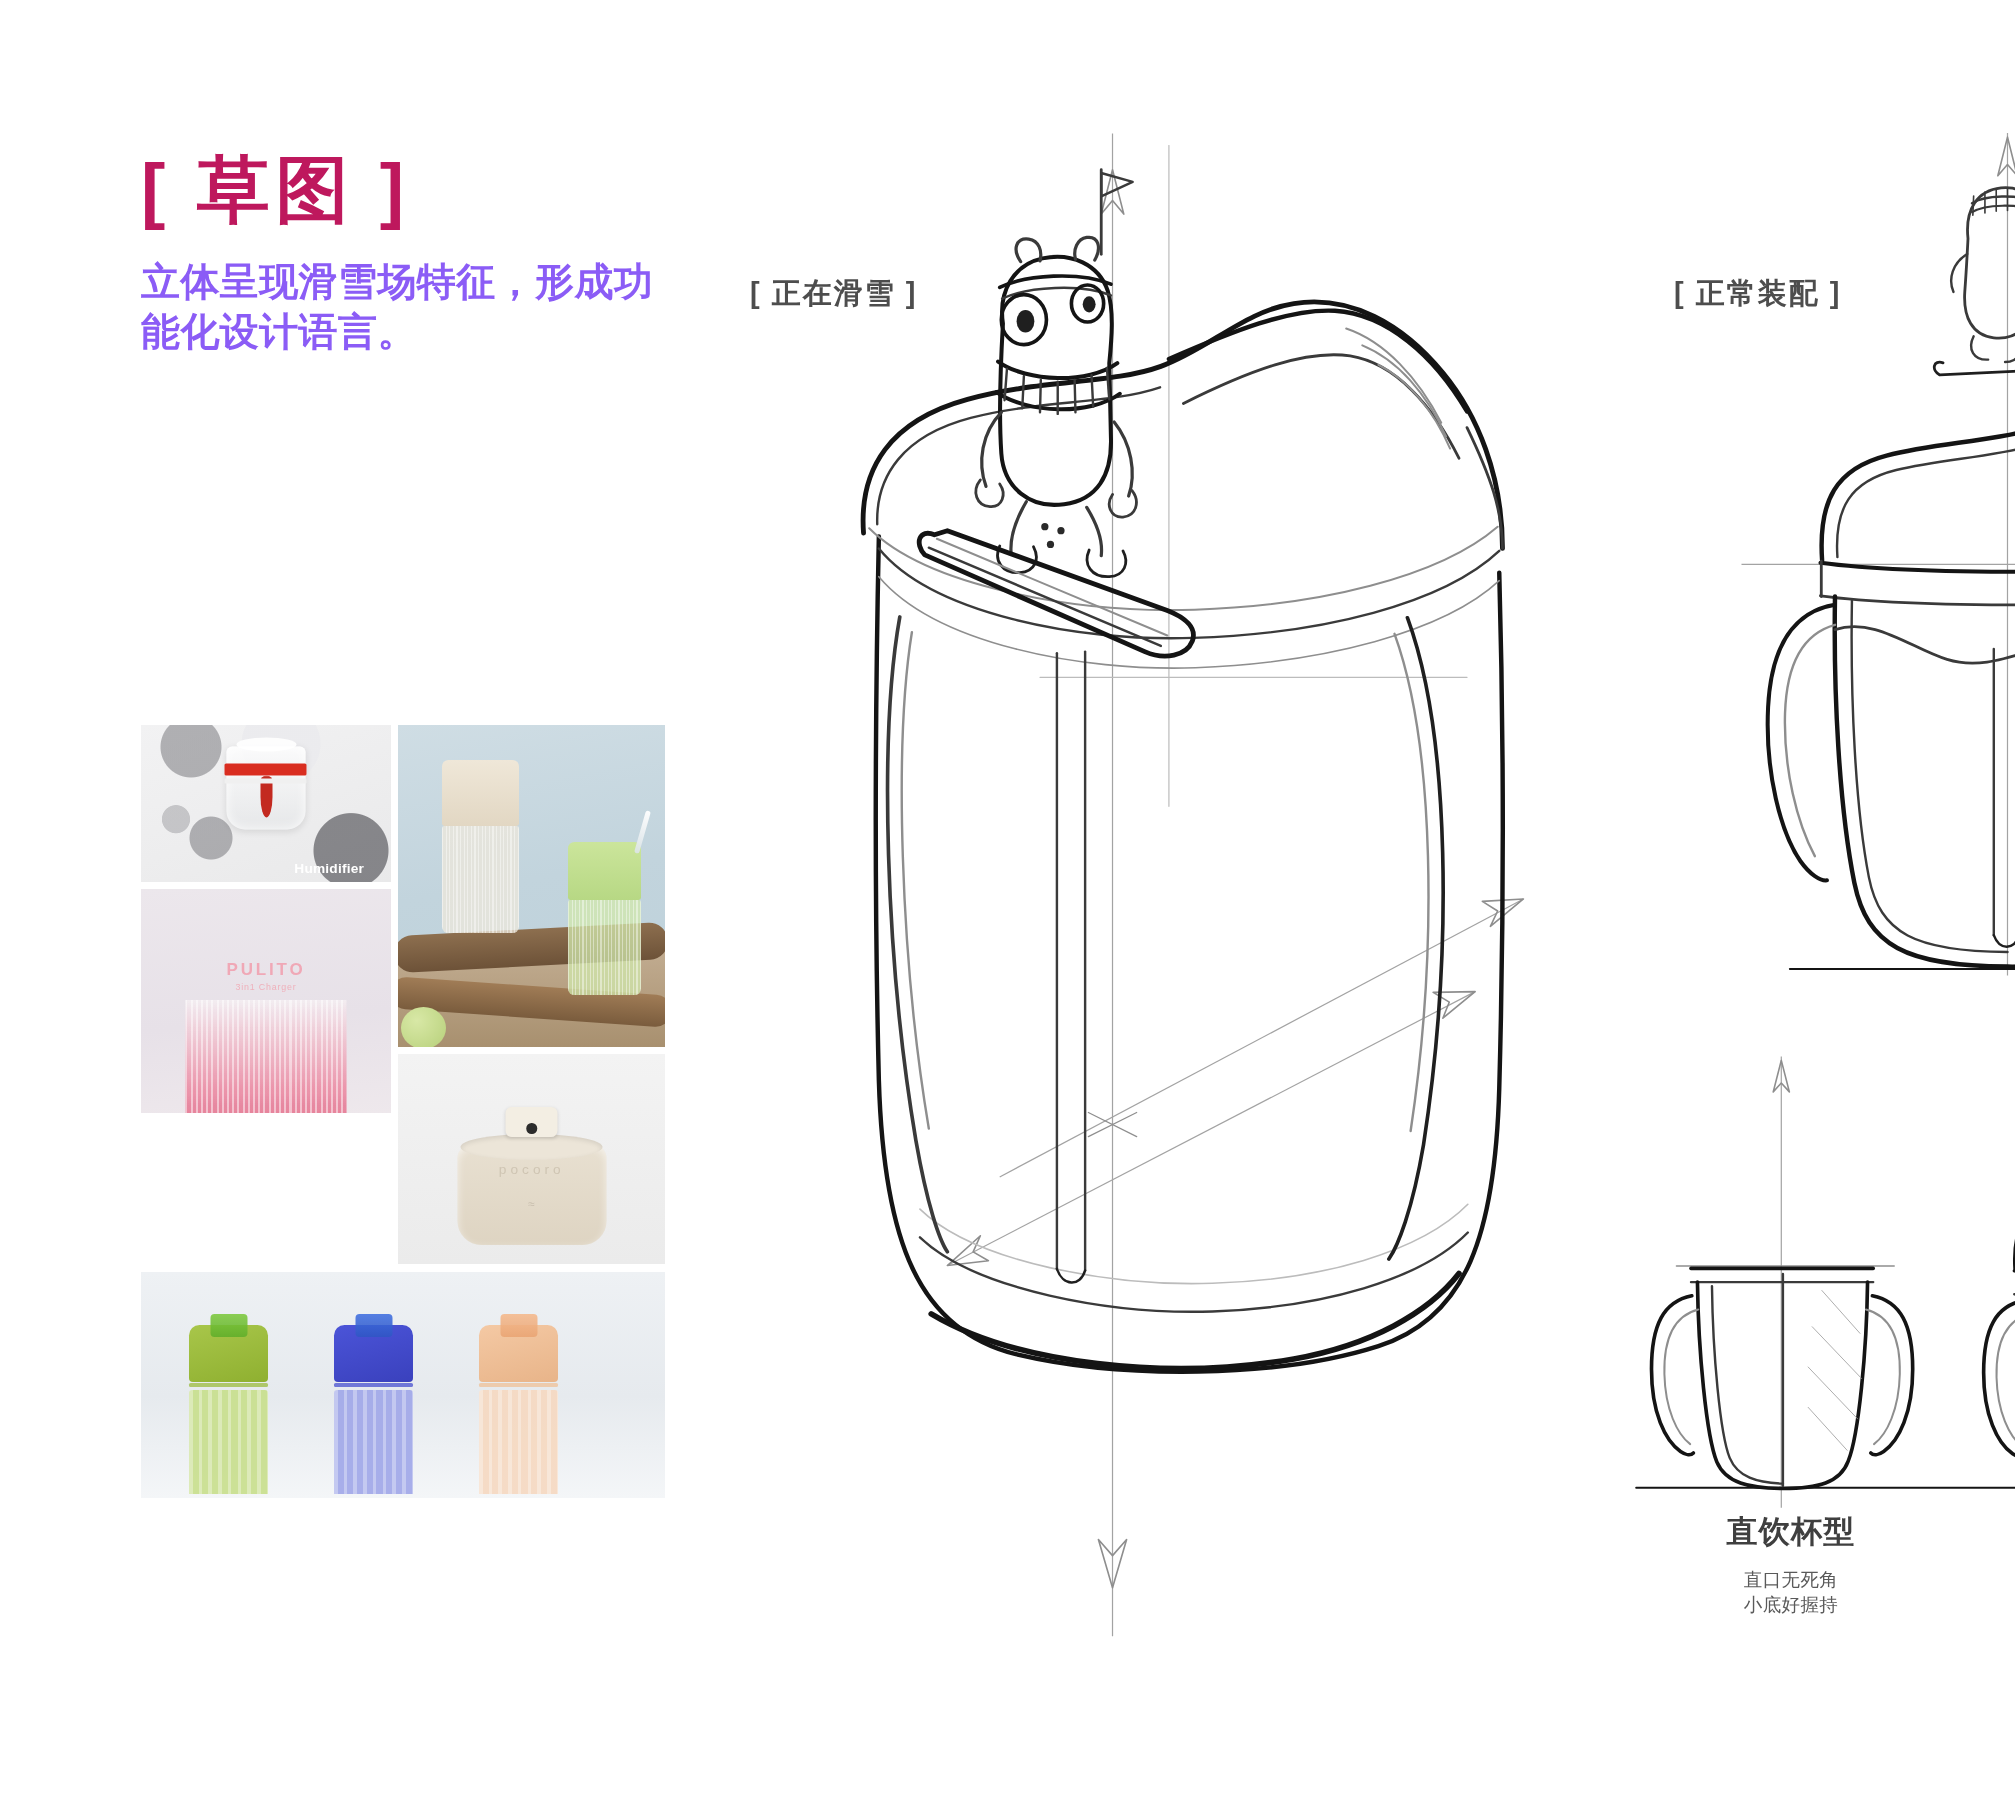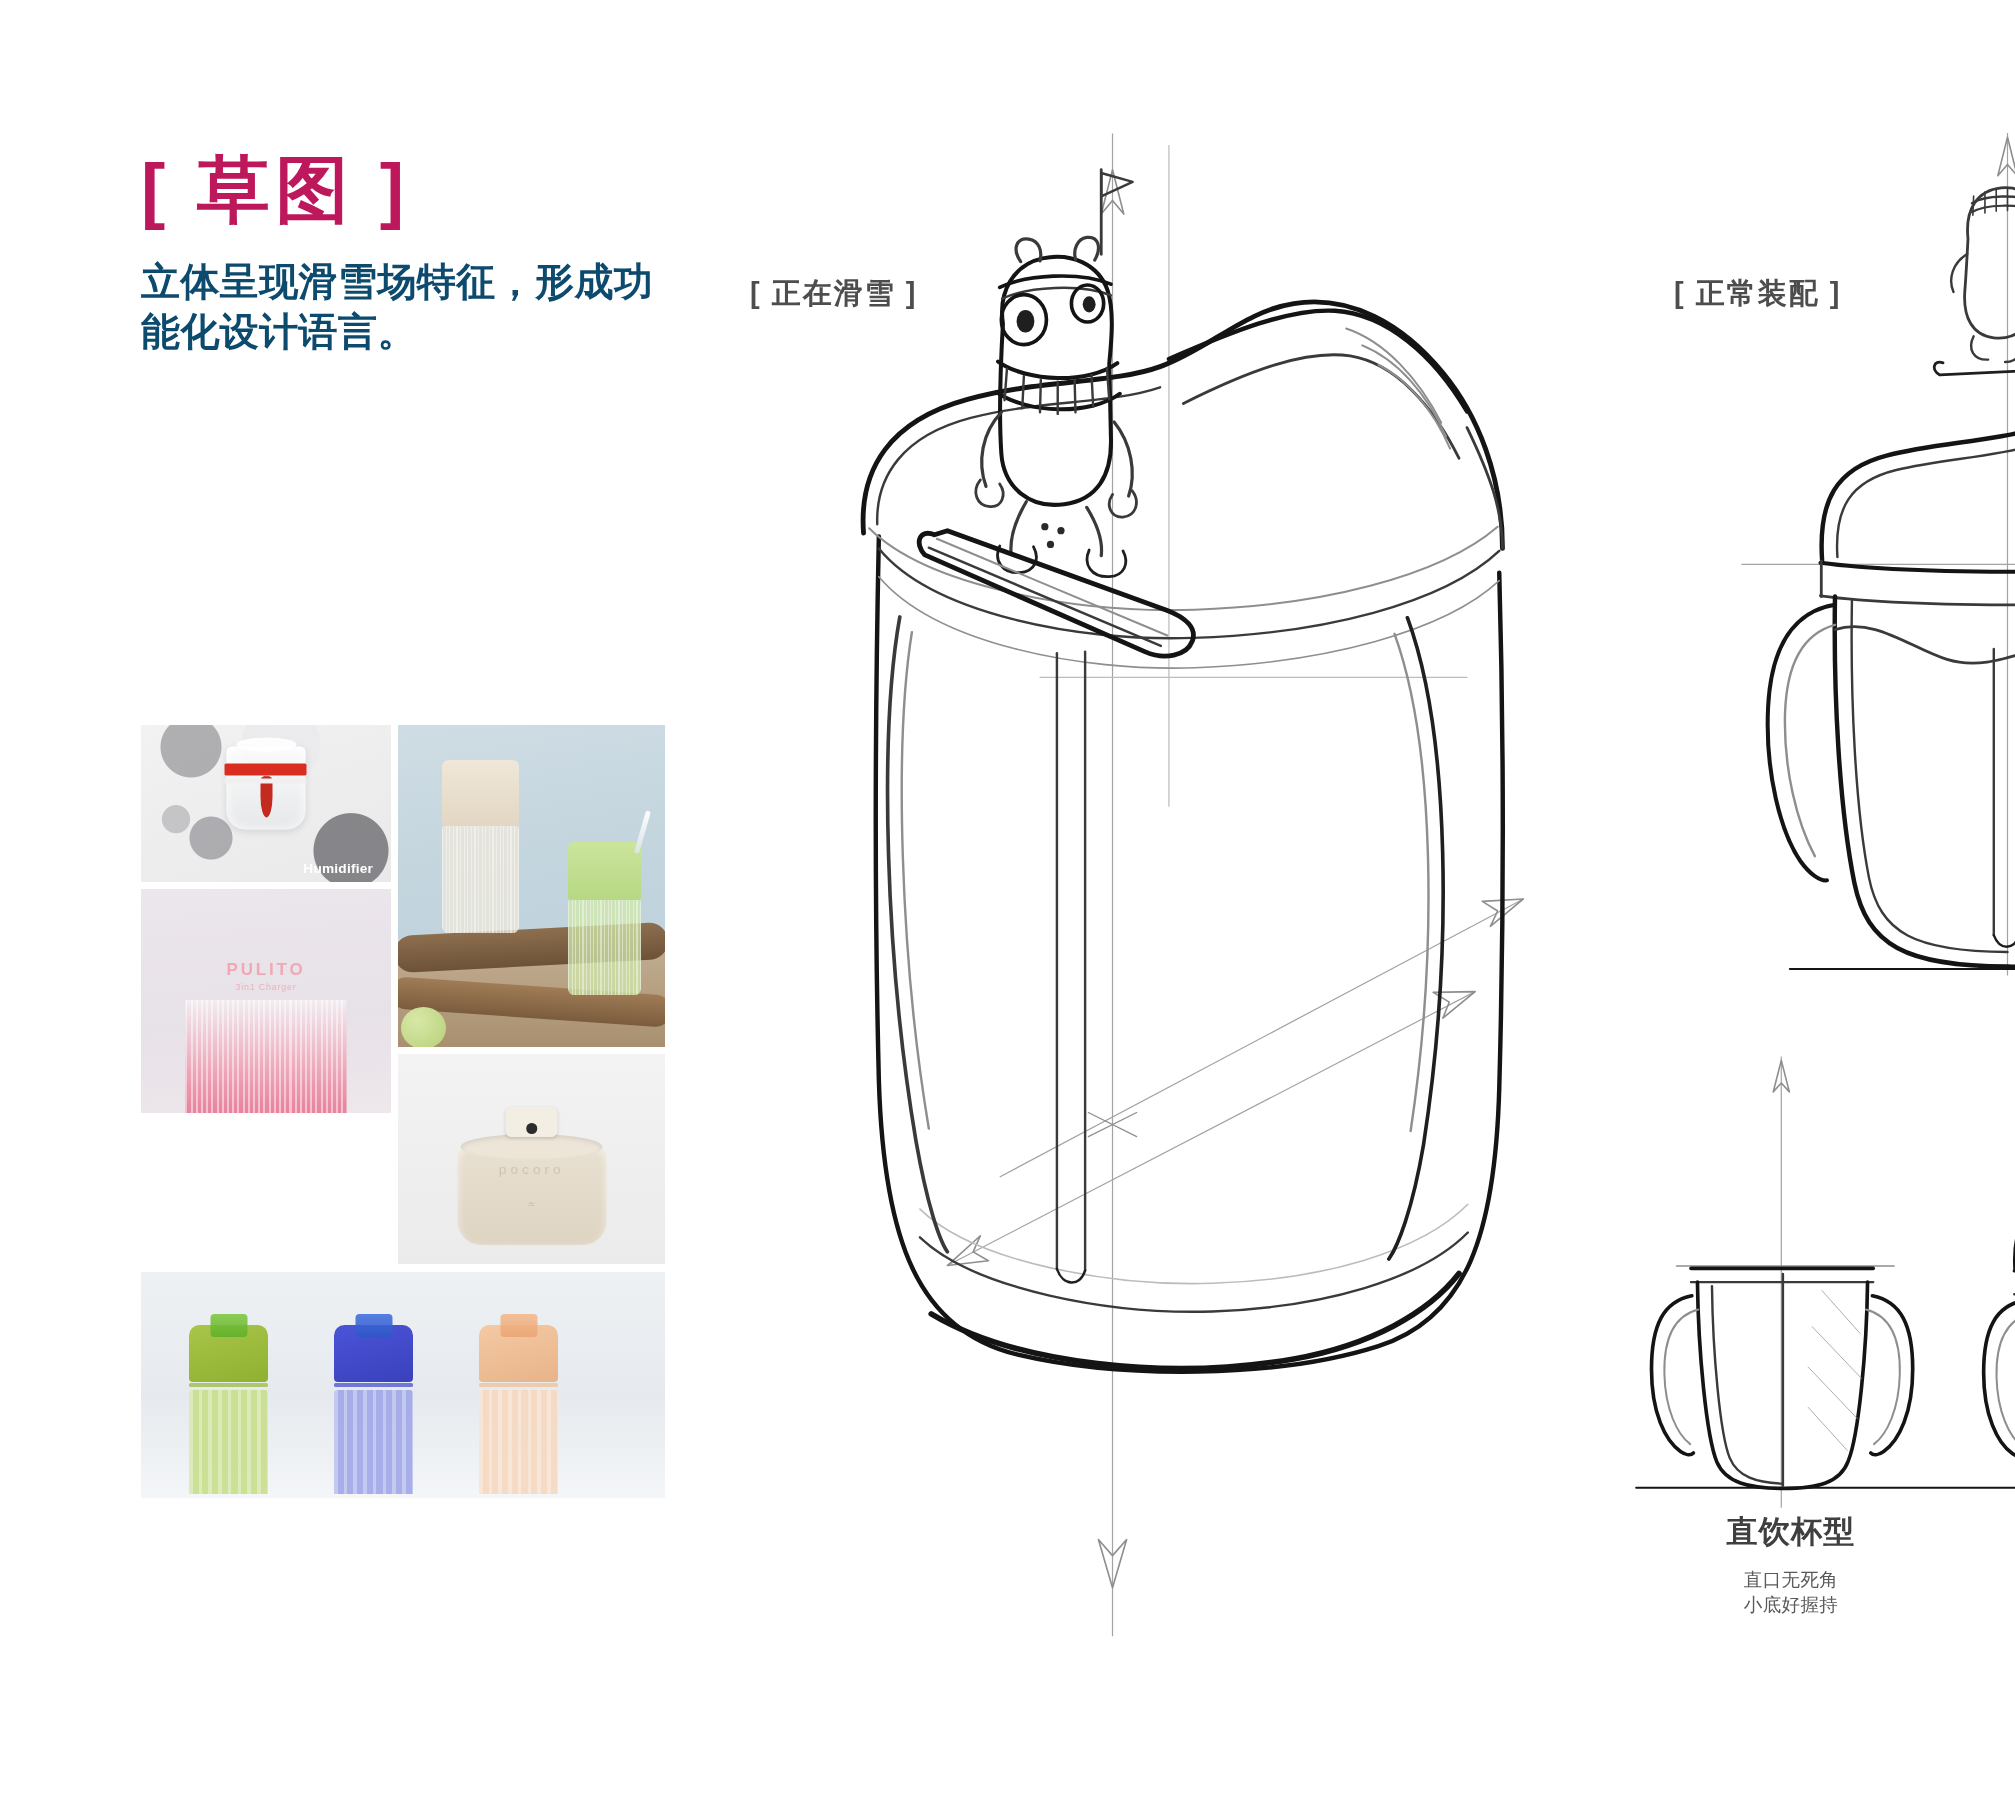--- a/index.html
+++ b/index.html
@@ -11,21 +11,21 @@
   }
   .board{position:absolute;inset:0;background:#ffffff;}
 
   
   .sidebar{position:absolute;left:141px;top:153px;width:536px;}
   .page-title{
     font-size:73px;font-weight:700;letter-spacing:5.6px;
     color:#be185d;line-height:1.0;margin:0 0 31px 0;white-space:nowrap;
   }
   .headline{
-    font-size:39px;font-weight:700;line-height:1.28;color:#0c4a6e;
+    font-size:39px;font-weight:700;line-height:1.28;color:#8b5cf6;
     margin:0 0 28px 0;letter-spacing:0.4px;
   }
   .body-copy{
     font-size:25px;font-weight:400;line-height:1.52;color:#5c5c5c;
     margin:0;letter-spacing:0.2px;text-align:justify;
   }
 
   
   .collage{position:absolute;left:141px;top:725px;width:524px;}
   .collage-row{display:flex;gap:7.3px;}
@@ -45,21 +45,21 @@
     width:79px;height:83px;border-radius:5.6px 5.6px 18.5px 18.5px;
     background:linear-gradient(180deg,rgba(255,255,255,.78),rgba(226,228,230,.62));
     box-shadow:inset 0 0 10.5px rgba(255,255,255,.9),0 2.4px 7.3px rgba(0,0,0,.10);}
   .humid-band{position:absolute;left:-1.6px;top:17.7px;width:82px;height:12px;background:#d92d20;
     border-radius:1.6px;box-shadow:0 0.8px 0 rgba(255,255,255,.6);}
   .humid-band2{position:absolute;left:-1.6px;top:32px;width:82px;height:5.6px;background:#f0f0f0;border-radius:1.2px;}
   .humid-drop{position:absolute;left:50%;top:29px;transform:translateX(-50%);
     width:12px;height:42px;background:#c32a20;border-radius:5.6px 5.6px 50% 50%;filter:blur(0.5px);}
   .humid-cap{position:absolute;left:50%;top:-8.9px;transform:translateX(-50%);
     width:60px;height:13.7px;border-radius:50%;background:rgba(255,255,255,.88);}
-  .ph-label{position:absolute;right:18px;bottom:6.4px;color:#fff;font-size:13.7px;font-weight:700;letter-spacing:0.2px;}
+  .ph-label{position:absolute;right:27px;bottom:6.4px;color:#fff;font-size:13.7px;font-weight:700;letter-spacing:0.2px;}
 
   .ph-floss{width:267px;height:322px;
     background:linear-gradient(170deg,#cfdde4 0%,#c2d4dd 48%,#bdd1da 100%);}
   .floss-rock{position:absolute;left:0;bottom:0;width:100%;height:105px;
     background:linear-gradient(180deg,#c3ae93,#a8906f);}
   .floss-log{position:absolute;left:-4px;bottom:81px;width:274px;height:37px;
     background:linear-gradient(180deg,#8d6f4f,#6d5238);border-radius:18.5px;transform:rotate(-3deg);}
   .floss-log2{position:absolute;left:-8px;bottom:29px;width:282px;height:32px;
     background:linear-gradient(180deg,#a07c56,#7a5c3d);border-radius:17px;transform:rotate(4deg);}
   .floss-a{position:absolute;left:44px;top:35px;width:77px;height:173px;}

